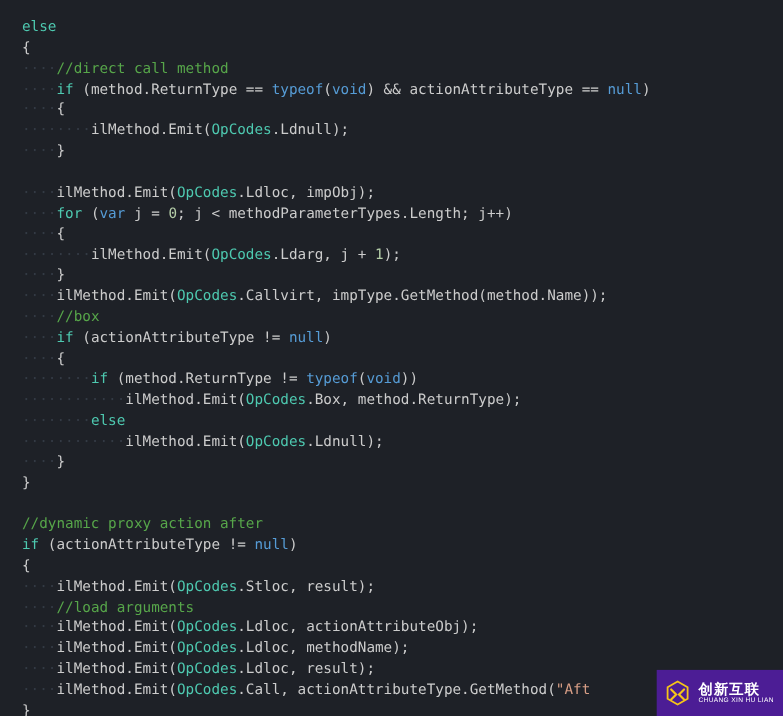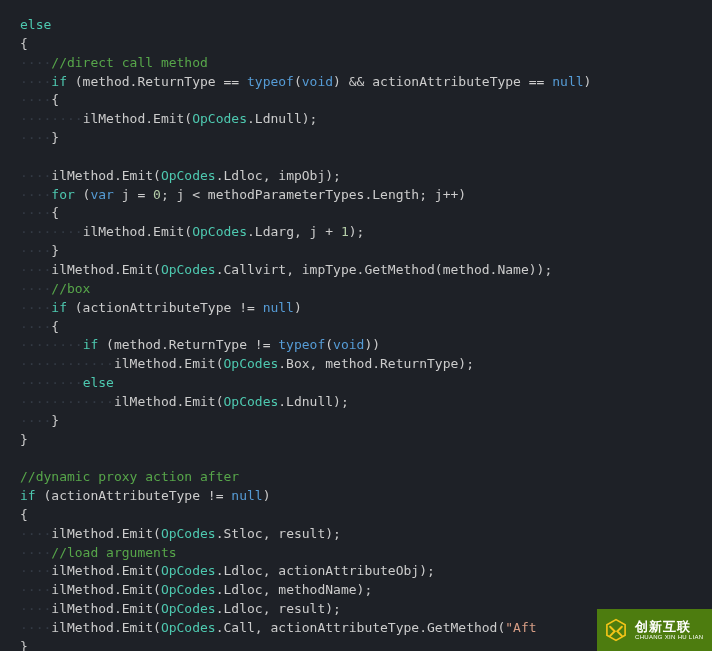--- a/index.html
+++ b/index.html
@@ -25,21 +25,21 @@
 .str { color: #d69d85; }
 .num { color: #b5cea8; }
 .dot { color: #333a44; }
 
 .logo {
   position: absolute;
   right: 0;
   bottom: 0;
   width: 115px;
   height: 42px;
-  background: #4d7c0f;
+  background: #4c1d95;
   display: flex;
   align-items: center;
   padding: 0 6px;
   gap: 6px;
 }
 .logo-icon {
   width: 26px;
   height: 26px;
 }
 .logo-txt {

